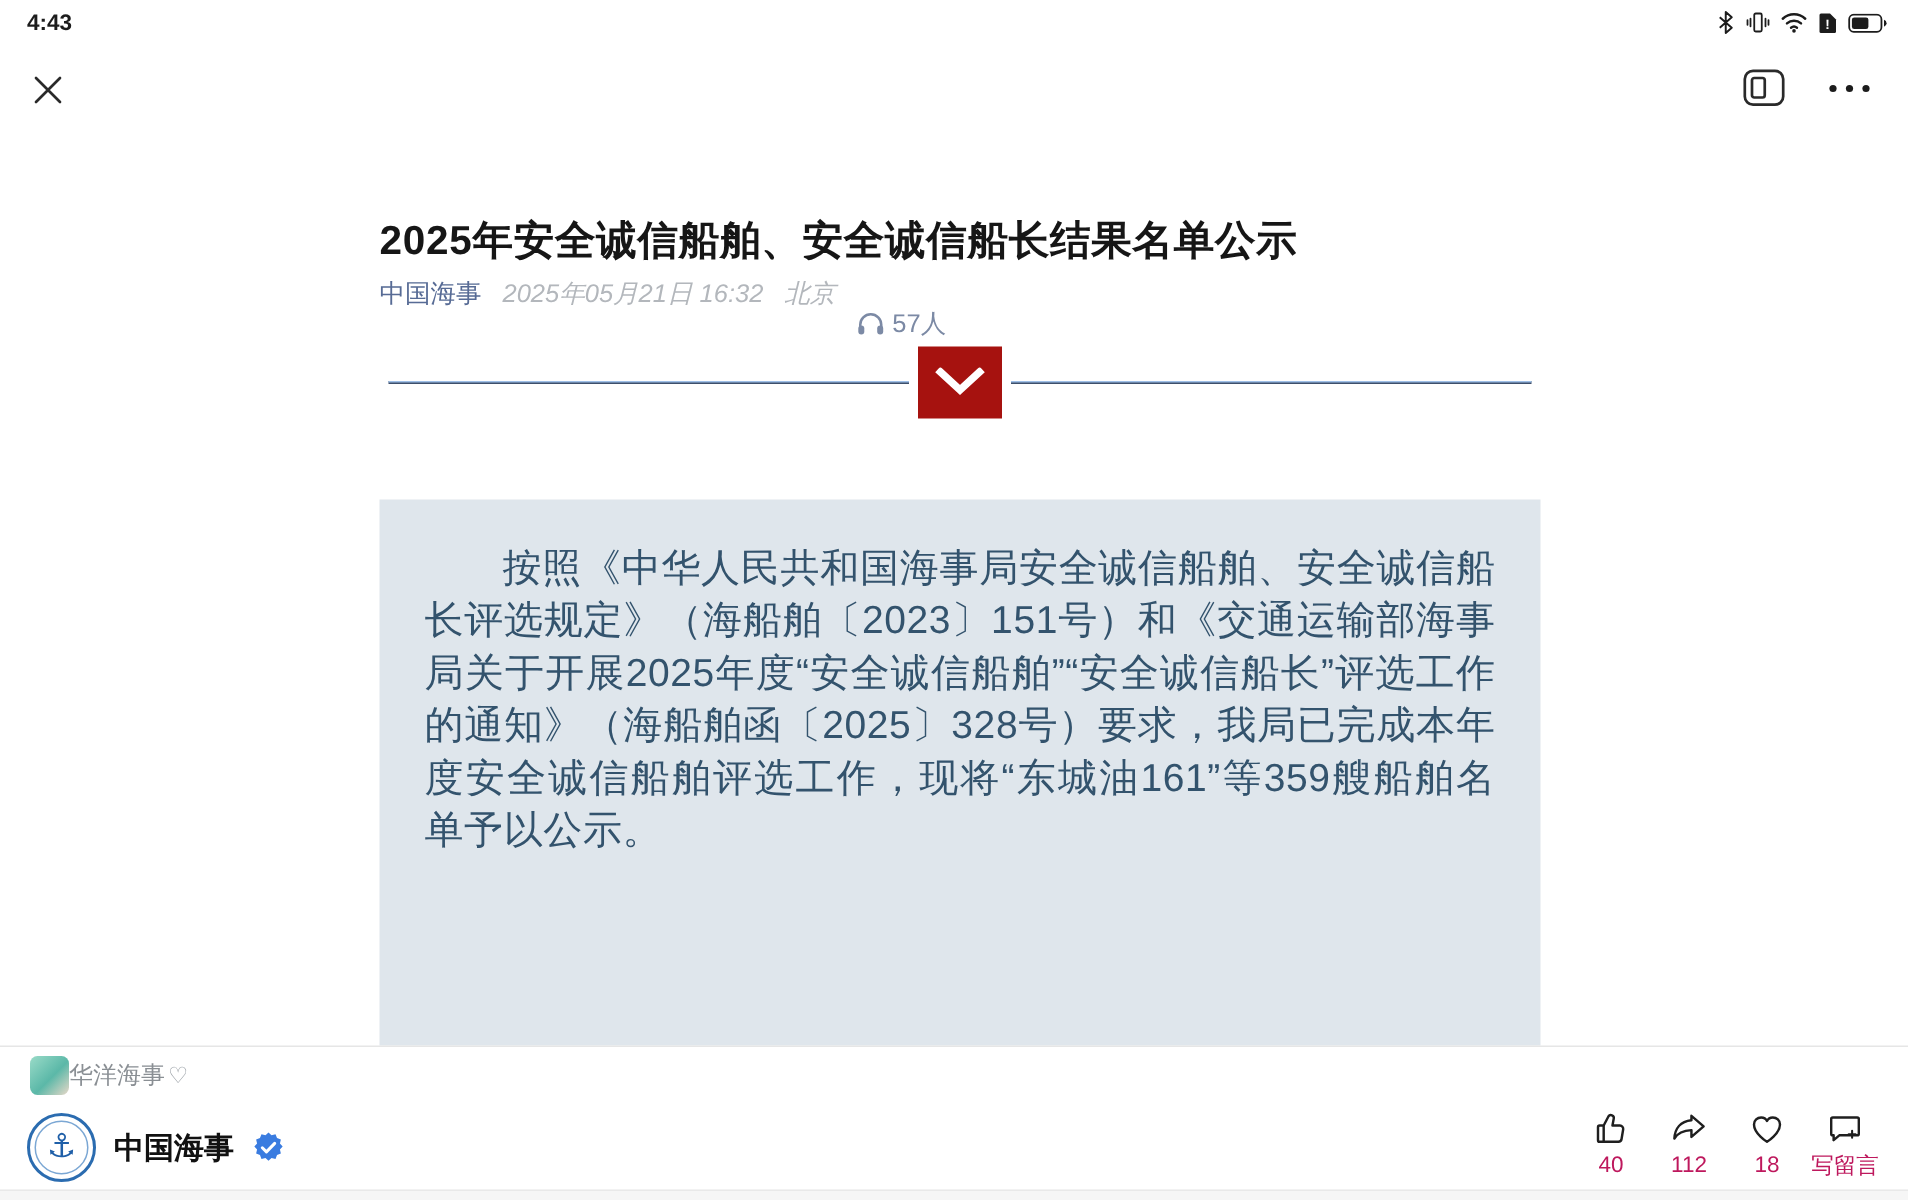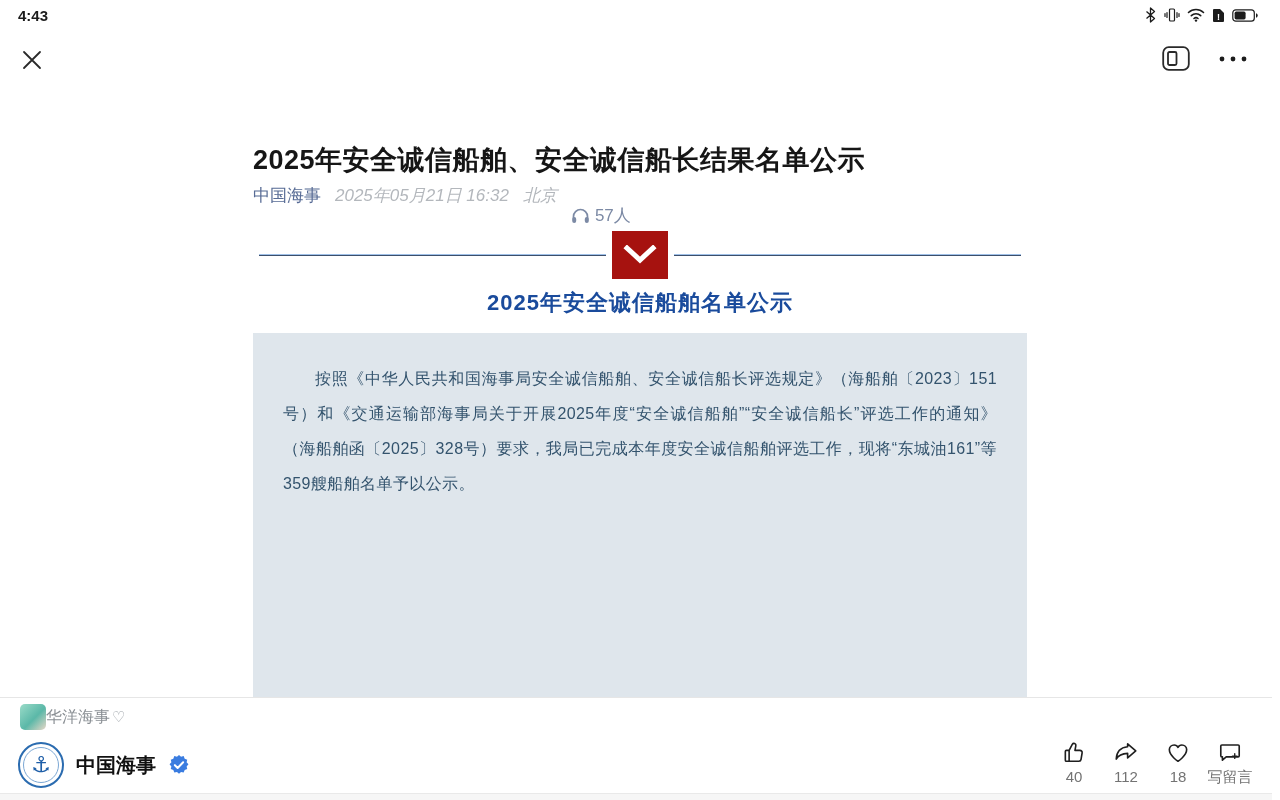--- a/index.html
+++ b/index.html
@@ -31,21 +31,21 @@
   .decoration { position: absolute; left: 253px; top: 231px; width: 774px; height: 48px;
     display: flex; align-items: center; }
   .deco-line { flex: 1; height: 2px; background: #3d4f6b; border-top: 1px solid #9fc0e8; margin: 0 6px; }
   .deco-chevron { width: 56px; height: 48px; background: #a6120f; display: flex; align-items: center; justify-content: center; }
 
   .section-heading { position: absolute; left: 253px; top: 288px; width: 774px;
     text-align: center; font-size: 22px; font-weight: 700; color: #1a4b9c; letter-spacing: 1px; }
 
   .content-box { position: absolute; left: 253px; top: 333px; width: 774px; height: 364px;
     background: #dfe6ec; padding: 28px 30px 0 30px; overflow: hidden; }
-  .content-box p { font-size: 16px; line-height: 35px; color: #33536d;
+  .content-box p { font-size: 26px; line-height: 35px; color: #33536d;
     text-indent: 2em; text-align: justify; margin-bottom: 13px; letter-spacing: 0.4px; }
 
   
   .footer-divider { position: absolute; left: 0; top: 697px; width: 100%; height: 1px; background: #e6e6e6; }
   .liker-row { position: absolute; left: 20px; top: 704px; display: flex; align-items: center; }
   .liker-avatar { width: 26px; height: 26px; border-radius: 5px;
     background: linear-gradient(135deg, #9adbc8 0%, #5bb8a8 55%, #e8d8c8 100%); }
   .liker-name { font-size: 16px; color: #8a8f94; }
   .liker-heart { font-size: 15px; color: #9aa0a6; margin-left: 2px; }
 
@@ -53,21 +53,21 @@
   .account { position: absolute; left: 18px; top: 5px; display: flex; align-items: center; gap: 12px; cursor: pointer; }
   .account-logo { width: 46px; height: 46px; border-radius: 50%; background: #fff;
     border: 2px solid #2b6cb0; display: flex; align-items: center; justify-content: center; position: relative; }
   .account-logo .ring { position: absolute; inset: 3px; border: 1px solid #7ba7d4; border-radius: 50%; }
   .account-logo .anchor { font-family: "DejaVu Sans", sans-serif; font-size: 22px; color: #1f5fa8; line-height: 1; }
   .account-name { font-size: 20px; font-weight: 700; color: #111; }
 
   .actions { position: absolute; right: 16px; top: 2px; display: flex; align-items: flex-start; }
   .action { width: 52px; display: flex; flex-direction: column; align-items: center; gap: 3px; cursor: pointer; }
   .action svg { display: block; }
-  .action-label { font-size: 15px; color: #737373; }
+  .action-label { font-size: 15px; color: #be185d; }
 
   .home-strip { position: absolute; left: 0; top: 793px; width: 100%; height: 7px;
     background: #f6f6f6; border-top: 1px solid #e9e9e9; }
 </style>
 </head>
 <body>
 
 <div class="page">
 
   <div class="status-bar">
@@ -148,21 +148,20 @@
   <div class="decoration">
     <div class="deco-line"></div>
     <div class="deco-chevron">
       <svg width="34" height="20" viewBox="0 0 34 20">
           <path d="M4 3l13 12L30 3" stroke="#ffffff" stroke-width="5" fill="none" stroke-linecap="square"></path>
         </svg>
     </div>
     <div class="deco-line"></div>
   </div>
 
-  <h2 class="section-heading">2025年安全诚信船舶名单公示</h2>
 
   <div class="content-box">
     <p>按照《中华人民共和国海事局安全诚信船舶、安全诚信船长评选规定》（海船舶〔2023〕151号）和《交通运输部海事局关于开展2025年度“安全诚信船舶”“安全诚信船长”评选工作的通知》（海船舶函〔2025〕328号）要求，我局已完成本年度安全诚信船舶评选工作，现将“东城油161”等359艘船舶名单予以公示。</p>
 
   </div>
 
   <div class="footer-divider"></div>
 
   <div class="liker-row">
     <div class="liker-avatar"></div>

